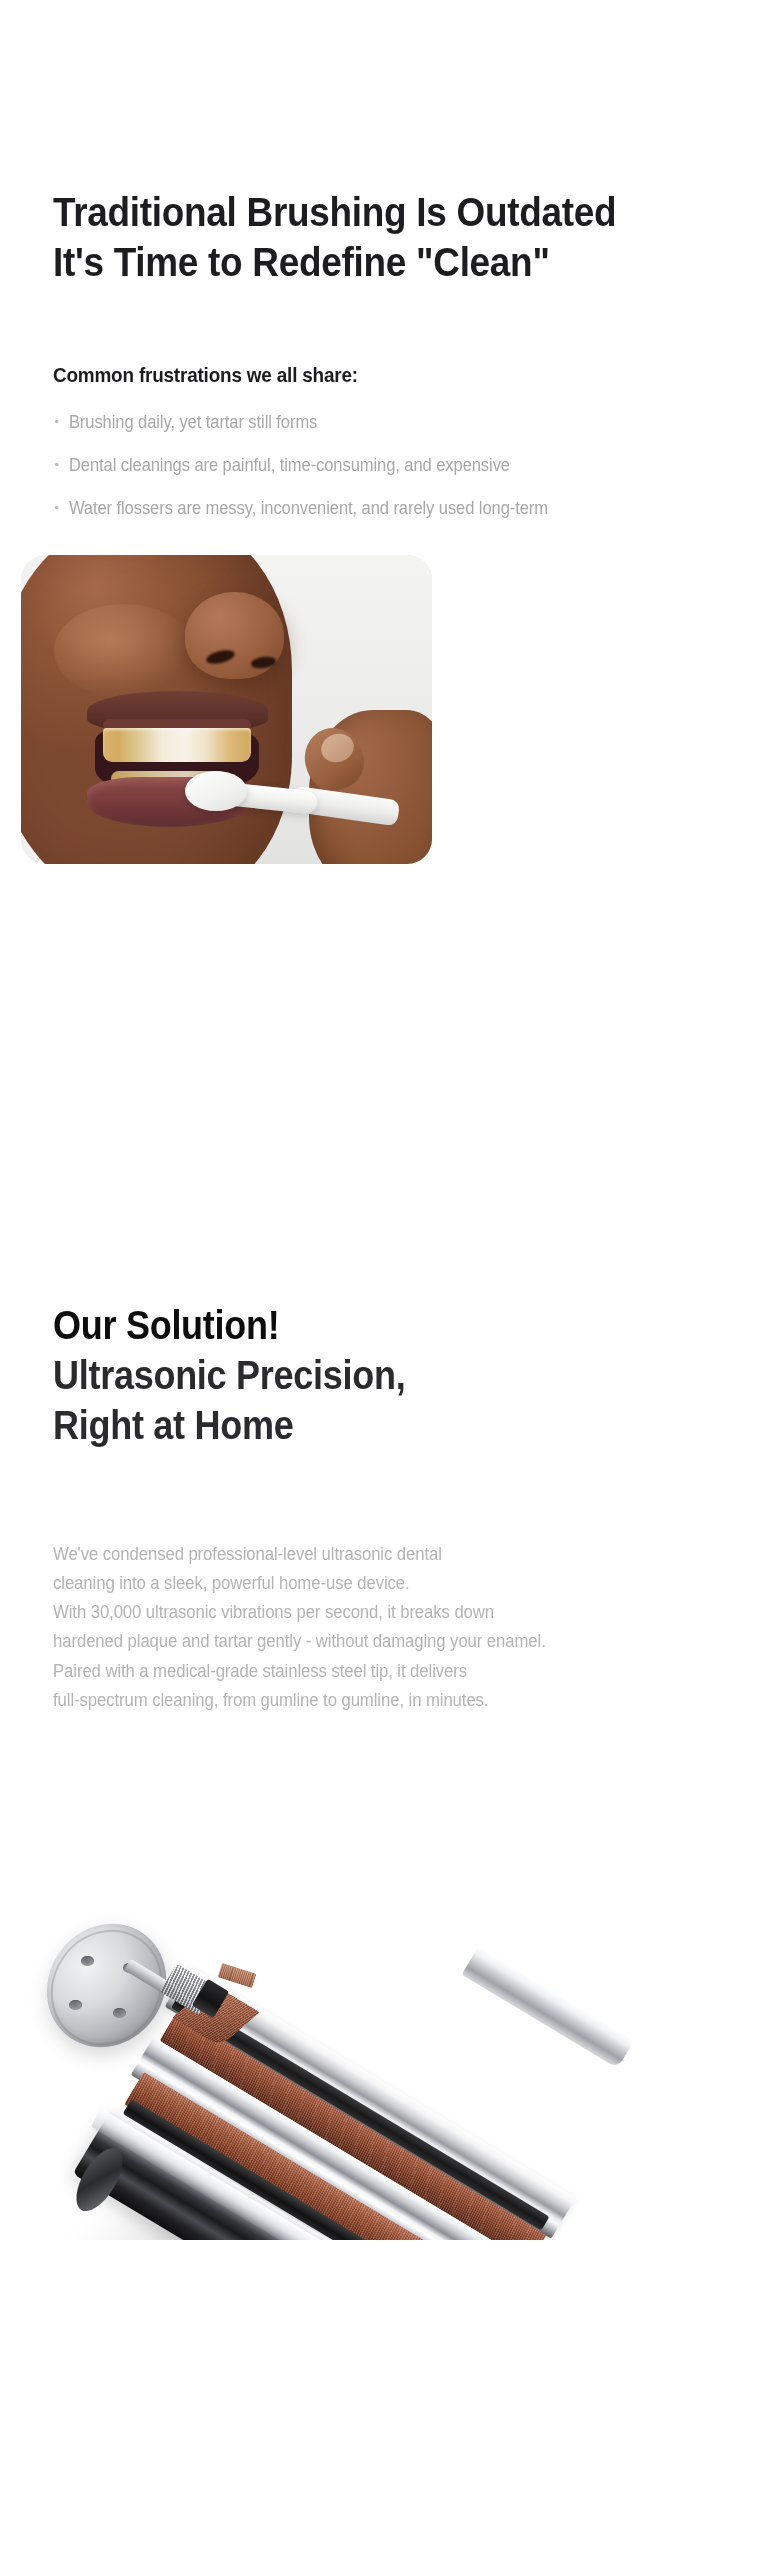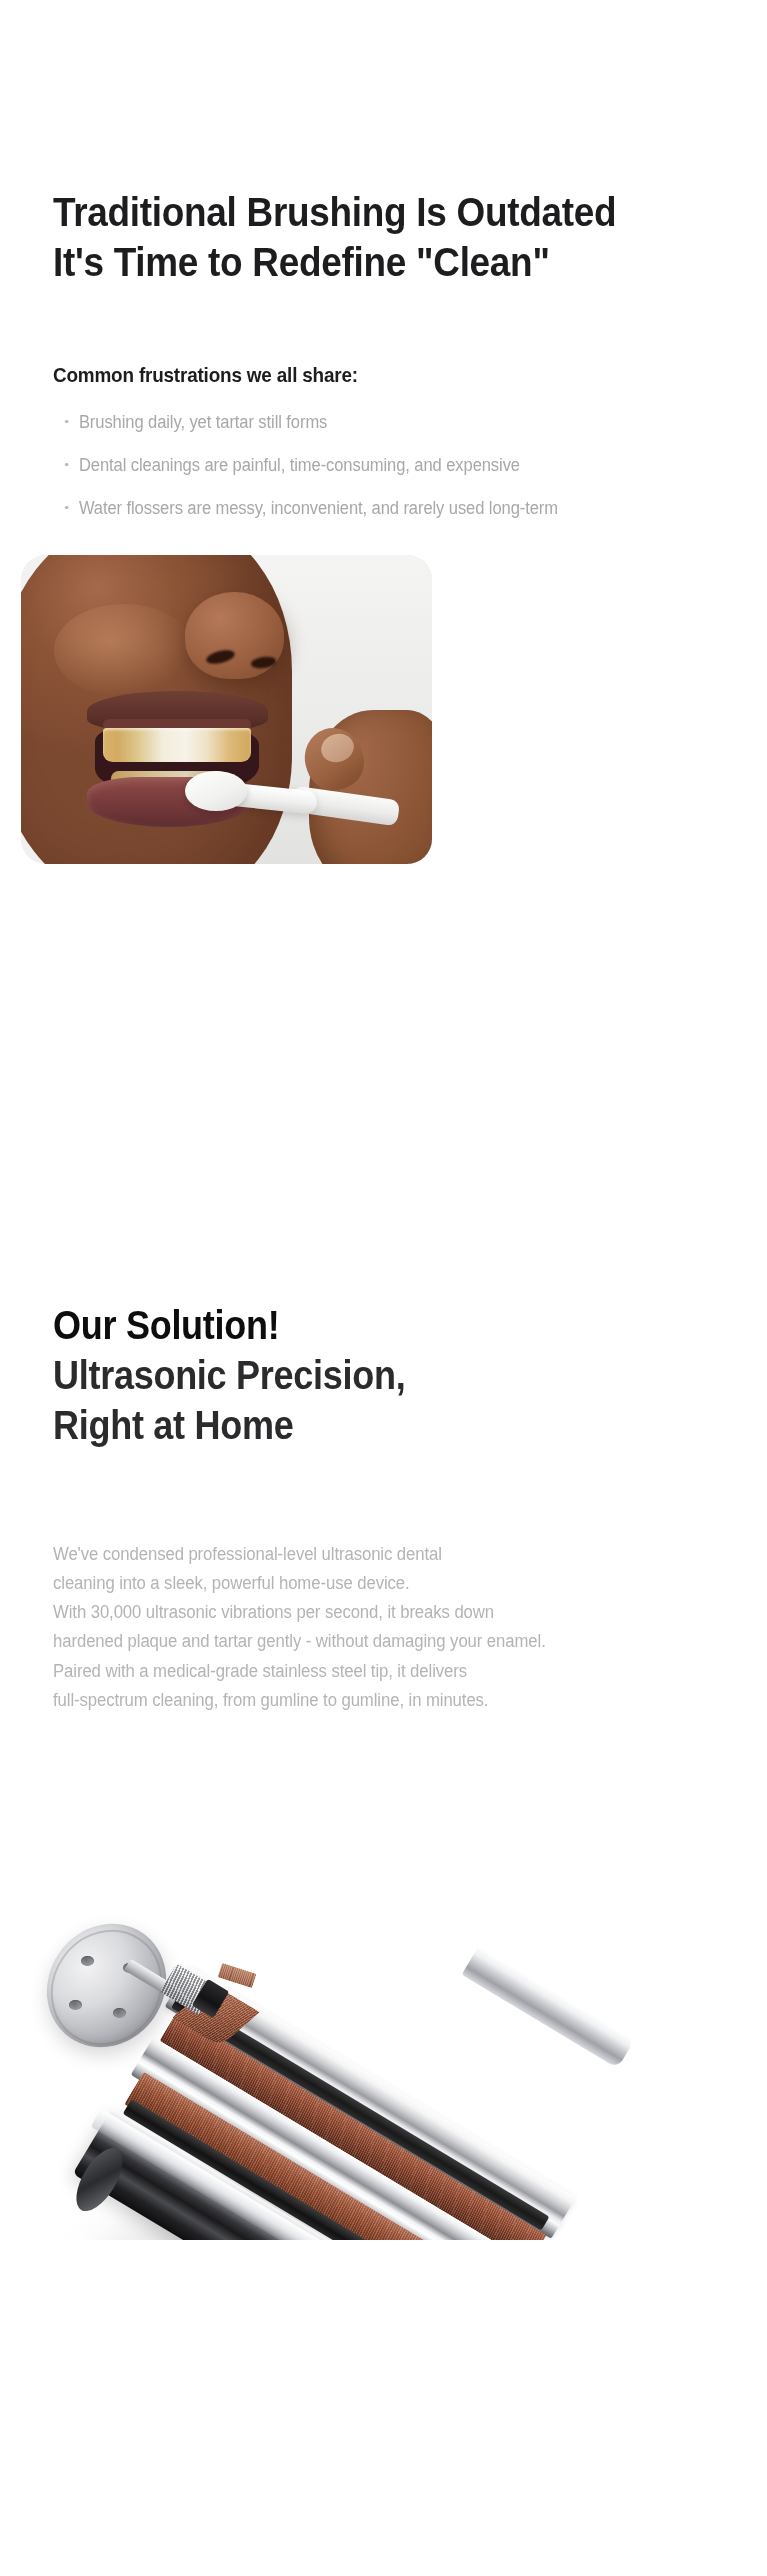--- a/index.html
+++ b/index.html
@@ -57,21 +57,21 @@
     line-height: 1.3;
     color: #1d1d1f;
     letter-spacing: -0.2px;
     transform: scaleX(0.90);
     transform-origin: left top;
     white-space: nowrap;
   }
 
   .bullets {
     position: absolute;
-    left: 63px;
+    left: 53px;
     top: 411px;
     width: 691px;
     list-style: none;
   }
   .bullets li {
     position: relative;
     padding-left: 17.3px;
     font-size: 18px;
     line-height: 1.28;
     color: #a8a8a8;

